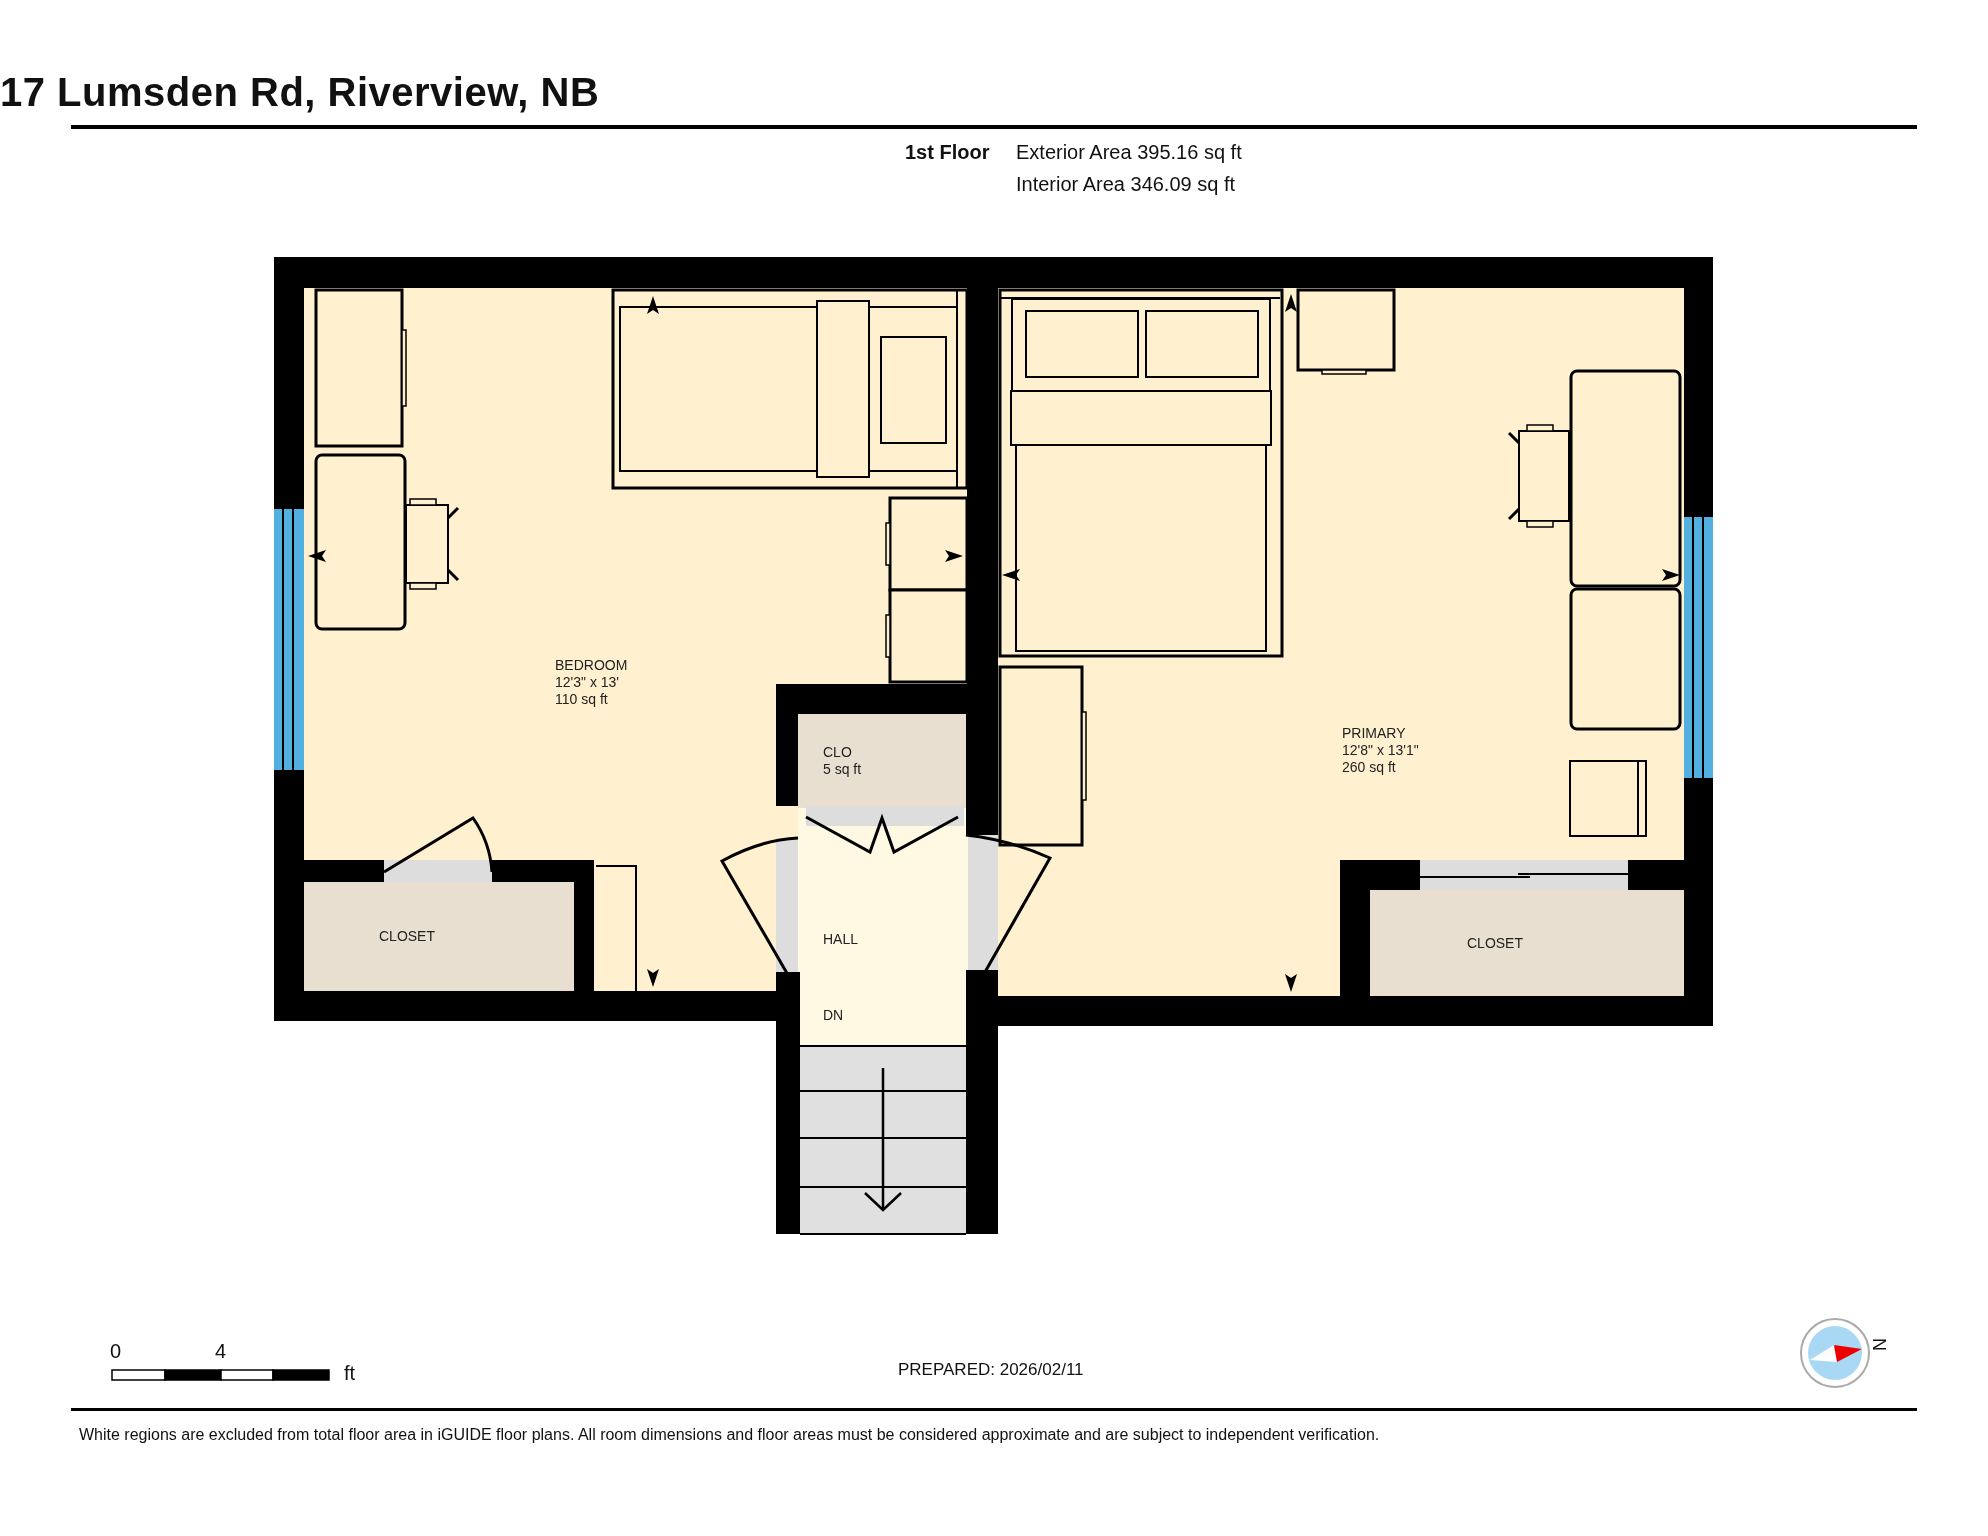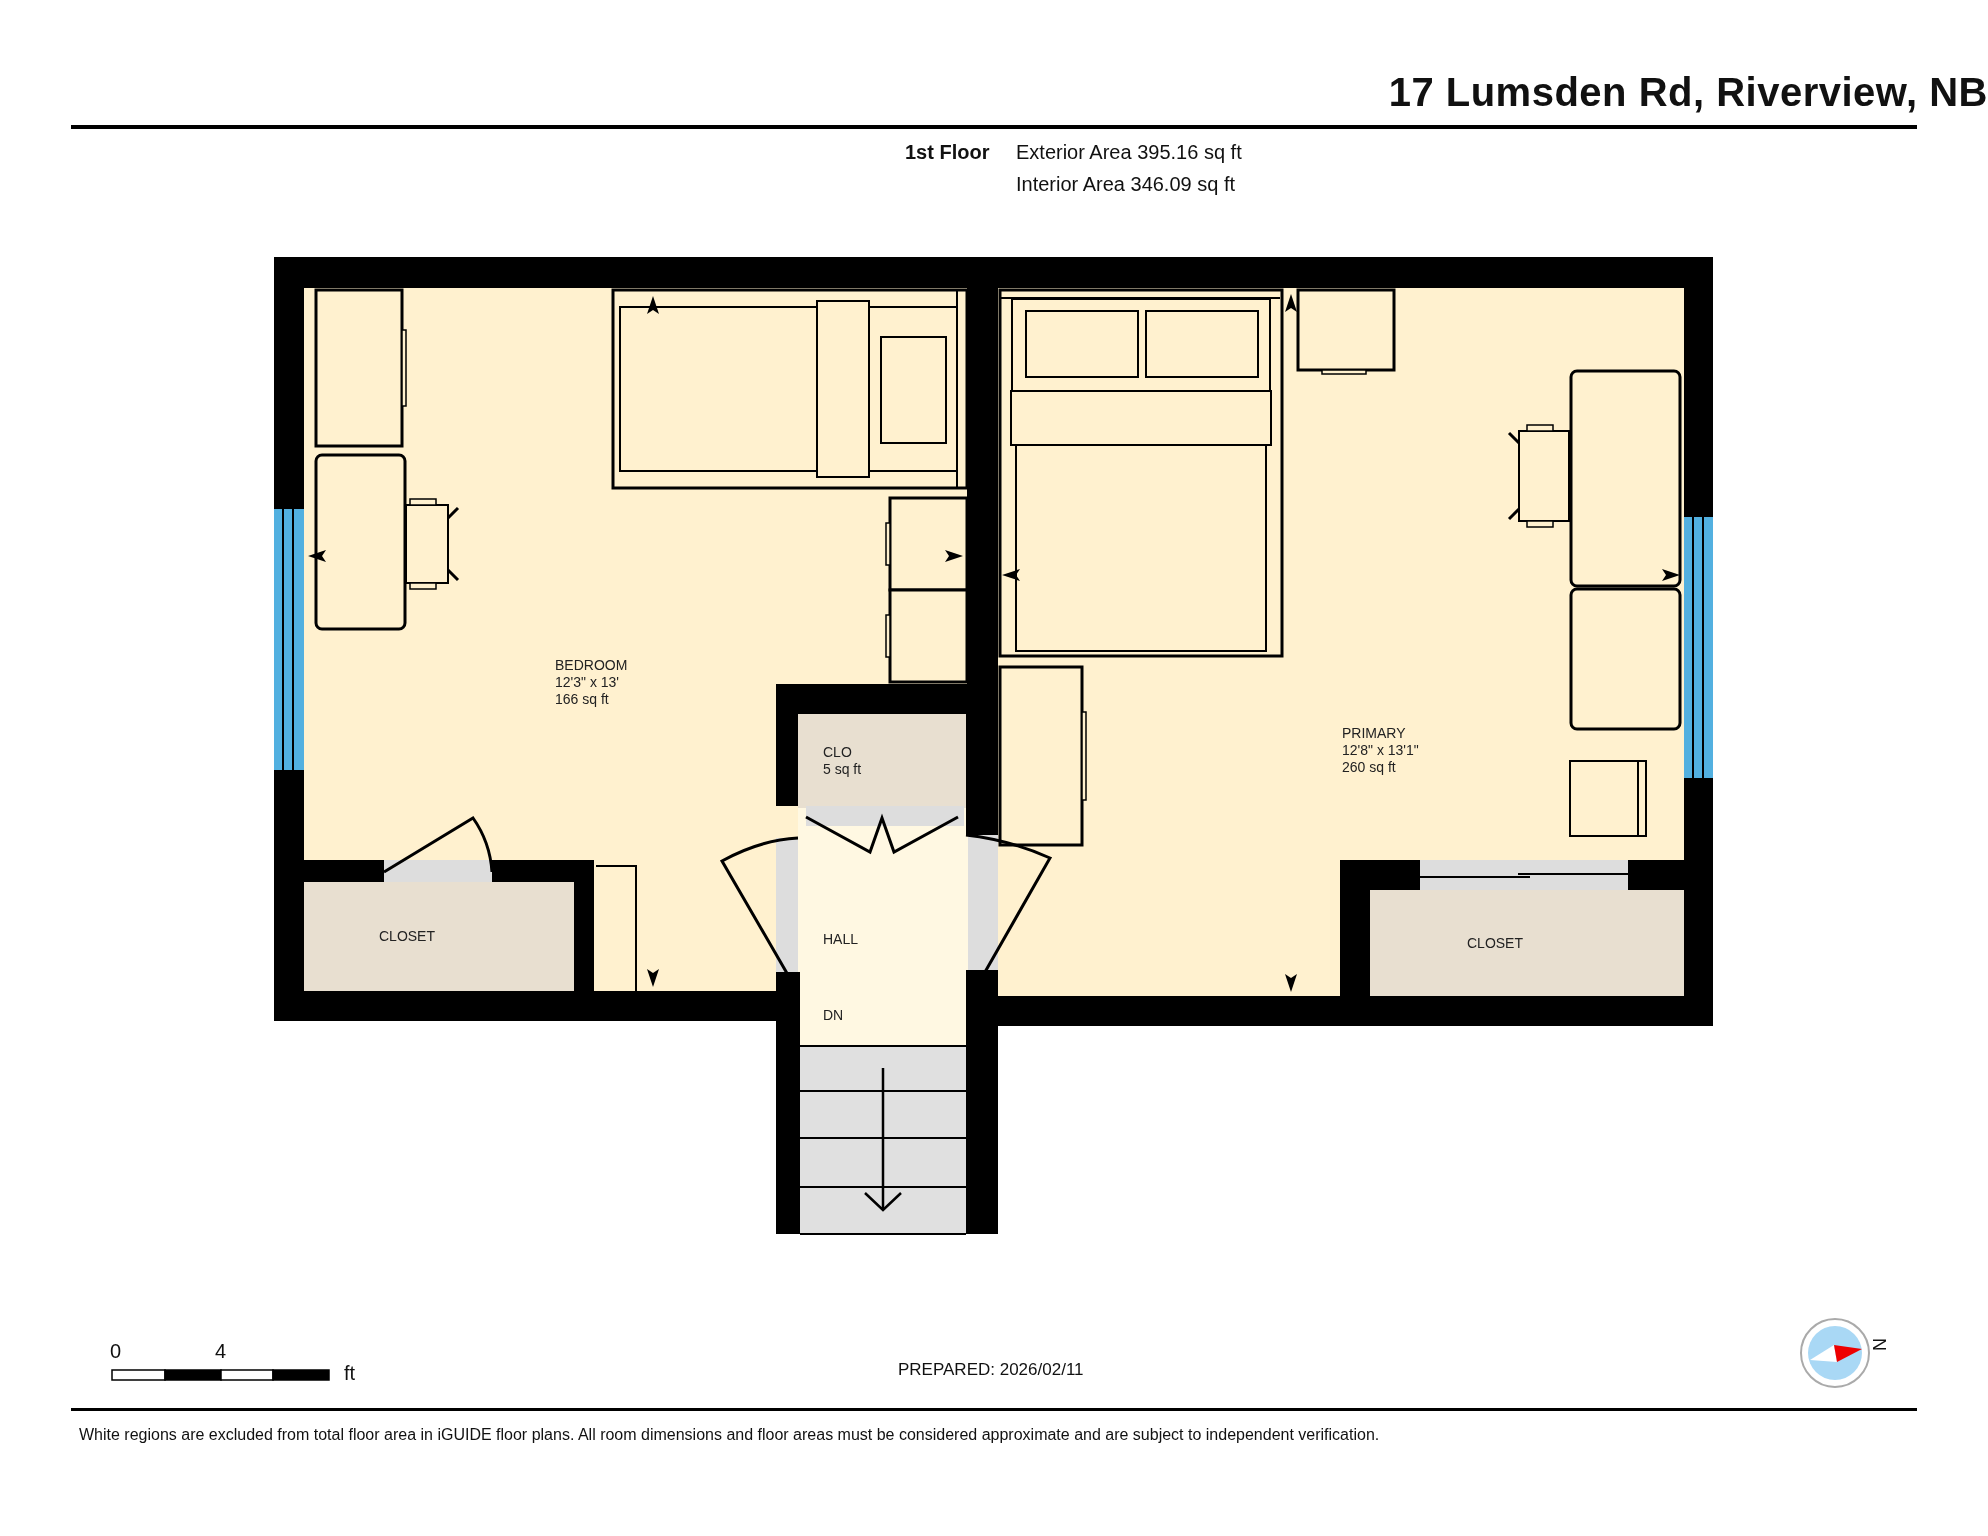--- a/index.html
+++ b/index.html
@@ -1,18 +1,18 @@
 <!DOCTYPE html>
 <html><head>
 <meta charset="utf-8">
 <style>
   html, body { margin:0; padding:0; background:#ffffff; }
   body { width:1988px; height:1536px; position:relative; overflow:hidden; font-family:"Liberation Sans", sans-serif; color:#111; }
   .abs { position:absolute; }
-  .title { left:0; width:1988px; top:70px; text-align:right; font-size:40px; font-weight:bold; letter-spacing:0.5px; }
+  .title { left:0; width:1988px; top:70px; text-align:left; font-size:40px; font-weight:bold; letter-spacing:0.5px; }
   .rule { background:#000; }
   .floor-label { font-size:20px; font-weight:bold; }
   .floor-text { font-size:20px; }
   .room-label { font-size:14px; text-align:left; line-height:17px; color:#222; }
   .prepared { font-size:17px; }
   .footer { font-size:16px; color:#111; }
   .scale-num { font-size:20px; }
   svg { position:absolute; left:0; top:0; }
 </style>
 </head>
@@ -178,21 +178,21 @@
     <polygon points="1810,1360 1834,1345 1837,1362" fill="#fff"></polygon>
     <polygon points="1834,1345 1862,1349 1837,1362" fill="#ee0000"></polygon>
   </g>
 
   <rect x="71" y="1408" width="1846" height="3" fill="#000"></rect>
 </svg>
 
 <div class="abs room-label" style="left:555px; top:657px; width:120px;">
   <div>BEDROOM</div>
   <div>12'3" x 13'</div>
-  <div>166 sq ft</div>
+  <div>110 sq ft</div>
 </div>
 <div class="abs room-label" style="left:823px; top:744px; width:120px;">
   <div>CLO</div>
   <div>5 sq ft</div>
 </div>
 <div class="abs room-label" style="left:1342px; top:725px; width:120px;">
   <div>PRIMARY</div>
   <div>12'8" x 13'1"</div>
   <div>260 sq ft</div>
 </div>

